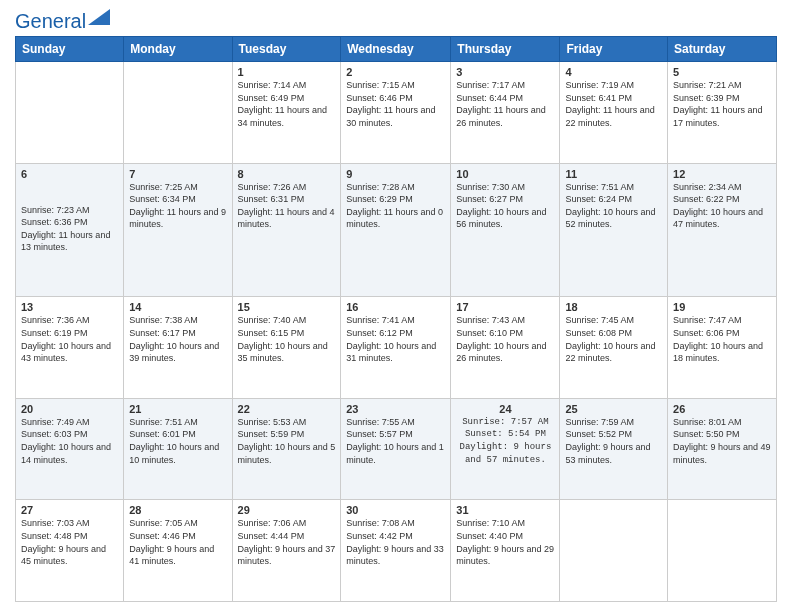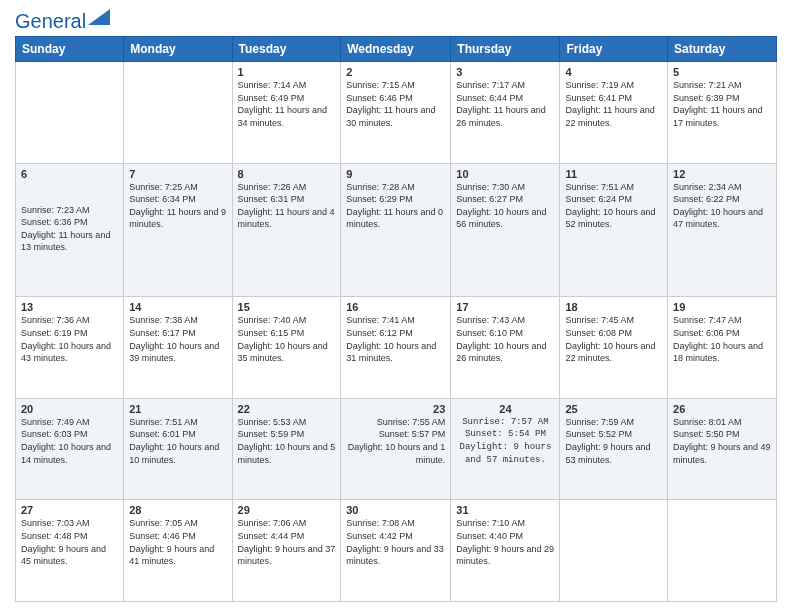--- a/index.html
+++ b/index.html
@@ -261,21 +261,21 @@
             <div class="day-info" style="white-space: pre-line;">Sunrise: 7:51 AM
 Sunset: 6:01 PM
 Daylight: 10 hours and 10 minutes.</div>
           </td>
           <td style="background: rgb(240, 244, 248);">
             <span class="day-number">22</span>
             <div class="day-info" style="white-space: pre-line;">Sunrise: 5:53 AM
 Sunset: 5:59 PM
 Daylight: 10 hours and 5 minutes.</div>
           </td>
-          <td style="background: rgb(240, 244, 248); text-align: right;">
+          <td style="background: rgb(240, 244, 248);">
             <span class="day-number">23</span>
             <div class="day-info" style="white-space: pre-line;">Sunrise: 7:55 AM
 Sunset: 5:57 PM
 Daylight: 10 hours and 1 minute.</div>
           </td>
           <td style="background: rgb(240, 244, 248); text-align: center;">
             <span class="day-number">24</span>
             <div class="day-info" style="white-space: pre-line; font-family: Liberation Mono, monospace;">Sunrise: 7:57 AM
 Sunset: 5:54 PM
 Daylight: 9 hours and 57 minutes.</div>

